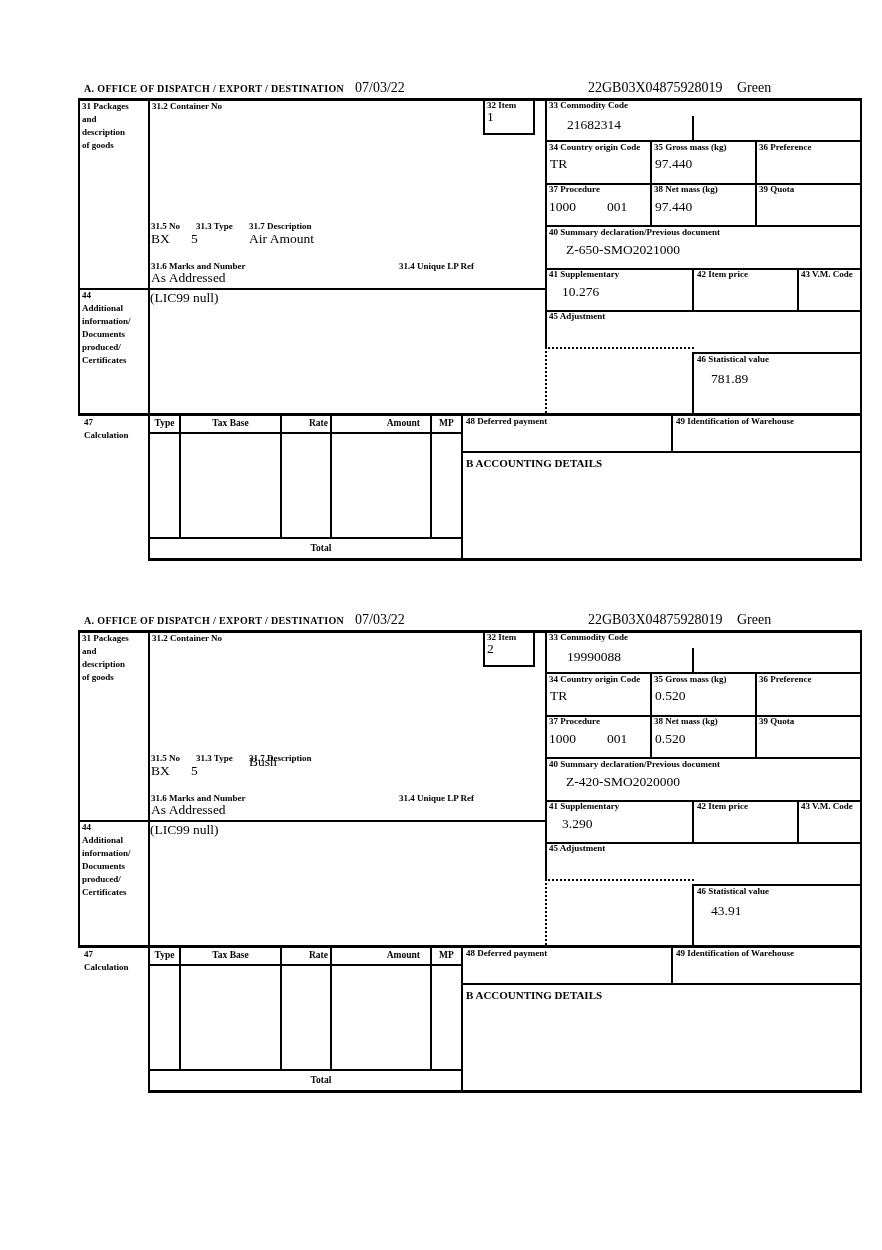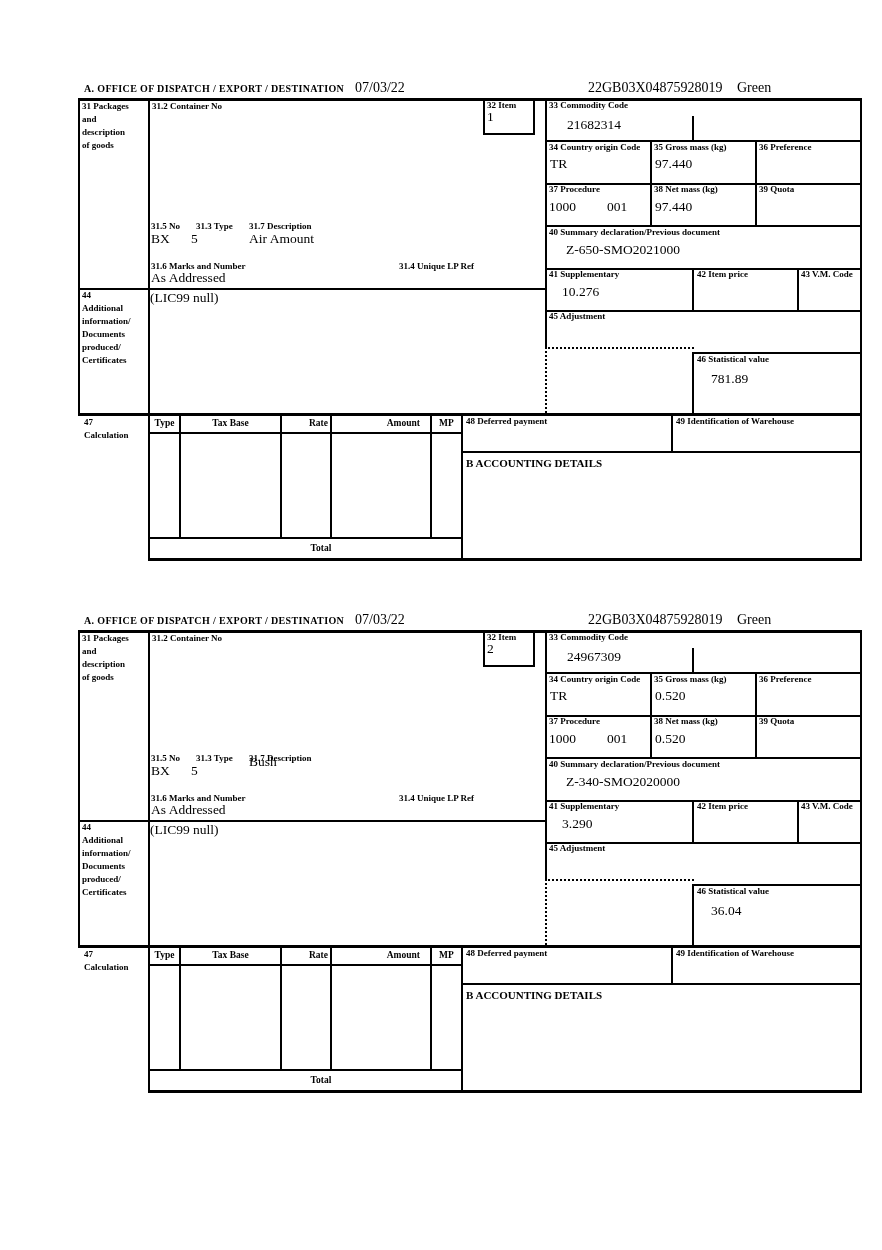--- a/index.html
+++ b/index.html
@@ -206,47 +206,47 @@
     <div class="val" style="left:249px;top:142px;">Bush</div>
 
     <div class="lbl" style="left:151px;top:181px;">31.6 Marks and Number</div>
     <div class="lbl" style="left:399px;top:181px;">31.4 Unique LP Ref</div>
     <div class="val" style="left:151px;top:190px;">As Addressed</div>
 
     <div class="lbl" style="left:487px;top:20px;">32 Item</div>
     <div class="val" style="left:487px;top:29px;">2</div>
 
     <div class="lbl" style="left:549px;top:20px;">33 Commodity Code</div>
-    <div class="val" style="left:567px;top:37px;">24967309</div>
+    <div class="val" style="left:567px;top:37px;">19990088</div>
 
     <div class="lbl" style="left:549px;top:62px;">34 Country origin Code</div>
     <div class="lbl" style="left:654px;top:62px;">35 Gross mass (kg)</div>
     <div class="lbl" style="left:759px;top:62px;">36 Preference</div>
     <div class="val" style="left:550px;top:76px;">TR</div>
     <div class="val" style="left:655px;top:76px;">0.520</div>
 
     <div class="lbl" style="left:549px;top:104px;">37 Procedure</div>
     <div class="lbl" style="left:654px;top:104px;">38 Net mass (kg)</div>
     <div class="lbl" style="left:759px;top:104px;">39 Quota</div>
     <div class="val" style="left:549px;top:119px;">1000</div>
     <div class="val" style="left:607px;top:119px;">001</div>
     <div class="val" style="left:655px;top:119px;">0.520</div>
 
     <div class="lbl" style="left:549px;top:147px;">40 Summary declaration/Previous document</div>
-    <div class="val" style="left:566px;top:162px;">Z-340-SMO2020000</div>
+    <div class="val" style="left:566px;top:162px;">Z-420-SMO2020000</div>
 
     <div class="lbl" style="left:549px;top:189px;">41 Supplementary</div>
     <div class="lbl" style="left:697px;top:189px;">42 Item price</div>
     <div class="lbl" style="left:801px;top:189px;">43 V.M. Code</div>
     <div class="val" style="left:562px;top:204px;">3.290</div>
 
     <div class="lbl" style="left:549px;top:231px;">45 Adjustment</div>
 
     <div class="lbl" style="left:697px;top:274px;">46 Statistical value</div>
-    <div class="val" style="left:711px;top:291px;">36.04</div>
+    <div class="val" style="left:711px;top:291px;">43.91</div>
 
     <div class="lbl" style="left:82px;top:210px;">44</div>
     <div class="lbl" style="left:82px;top:223px;">Additional</div>
     <div class="lbl" style="left:82px;top:236px;">information/</div>
     <div class="lbl" style="left:82px;top:249px;">Documents</div>
     <div class="lbl" style="left:82px;top:262px;">produced/</div>
     <div class="lbl" style="left:82px;top:275px;">Certificates</div>
     <div class="val" style="left:150px;top:210px;">(LIC99 null)</div>
 
     <div class="lbl" style="left:84px;top:337px;">47</div>

